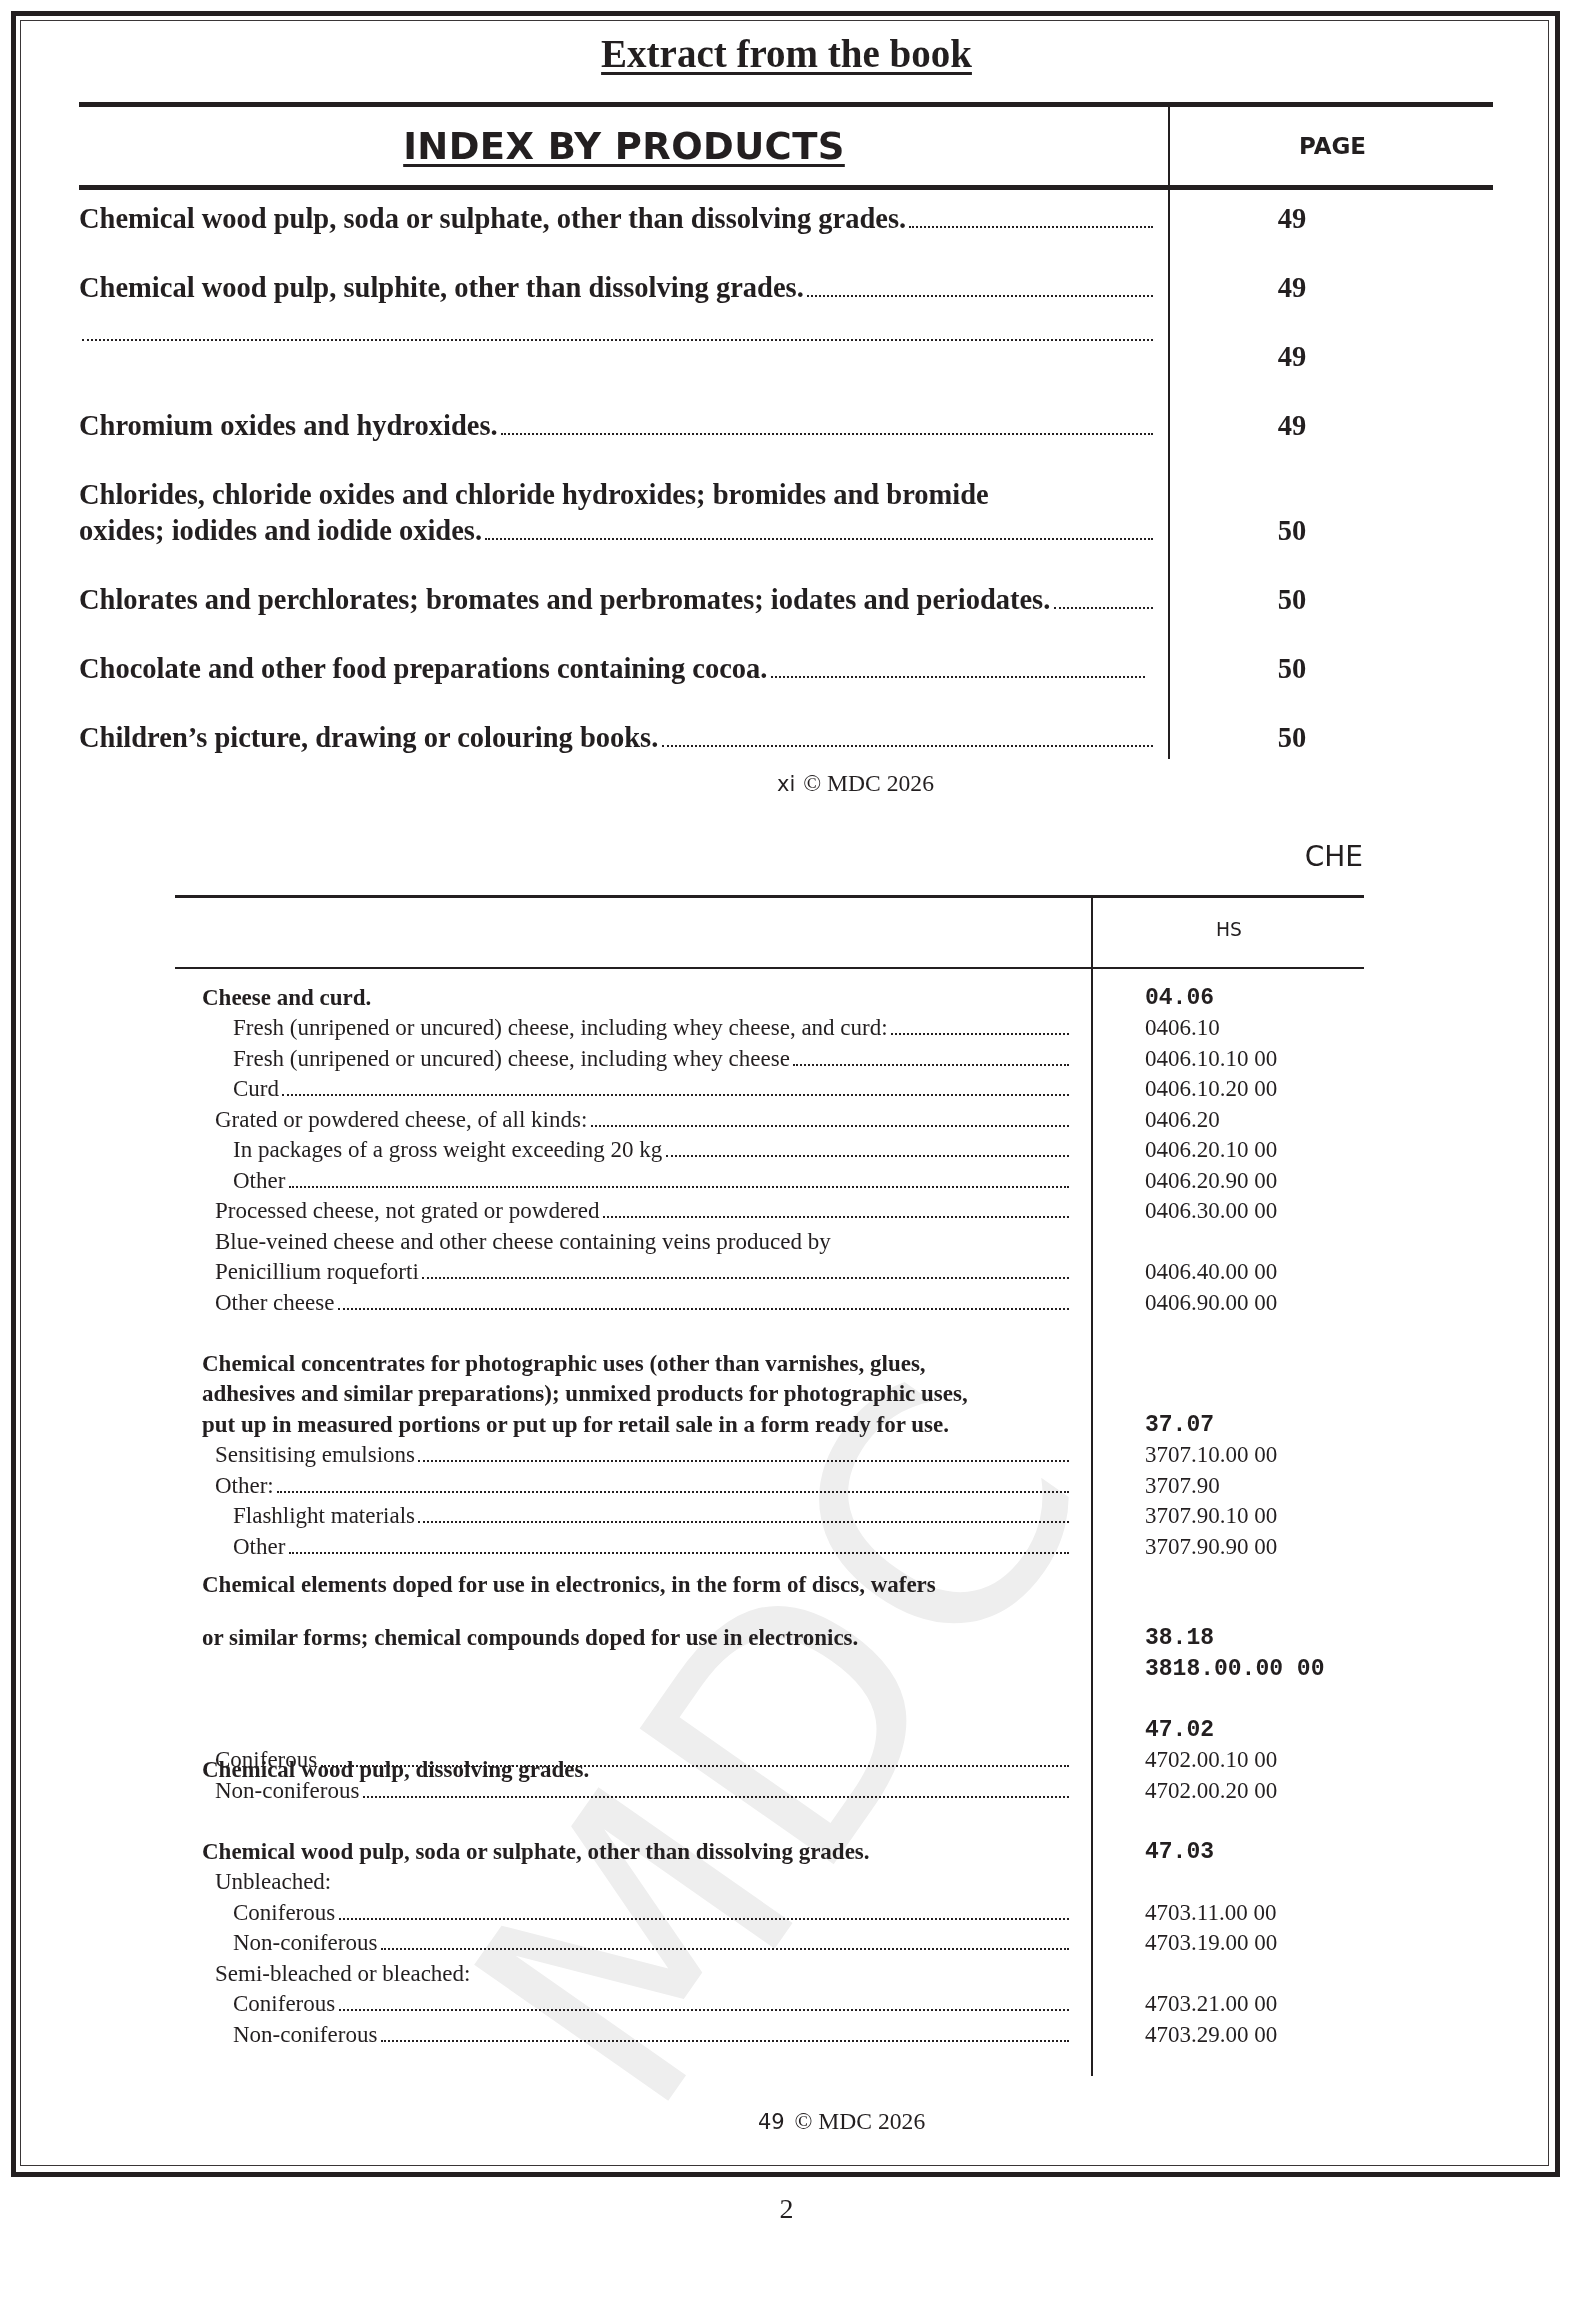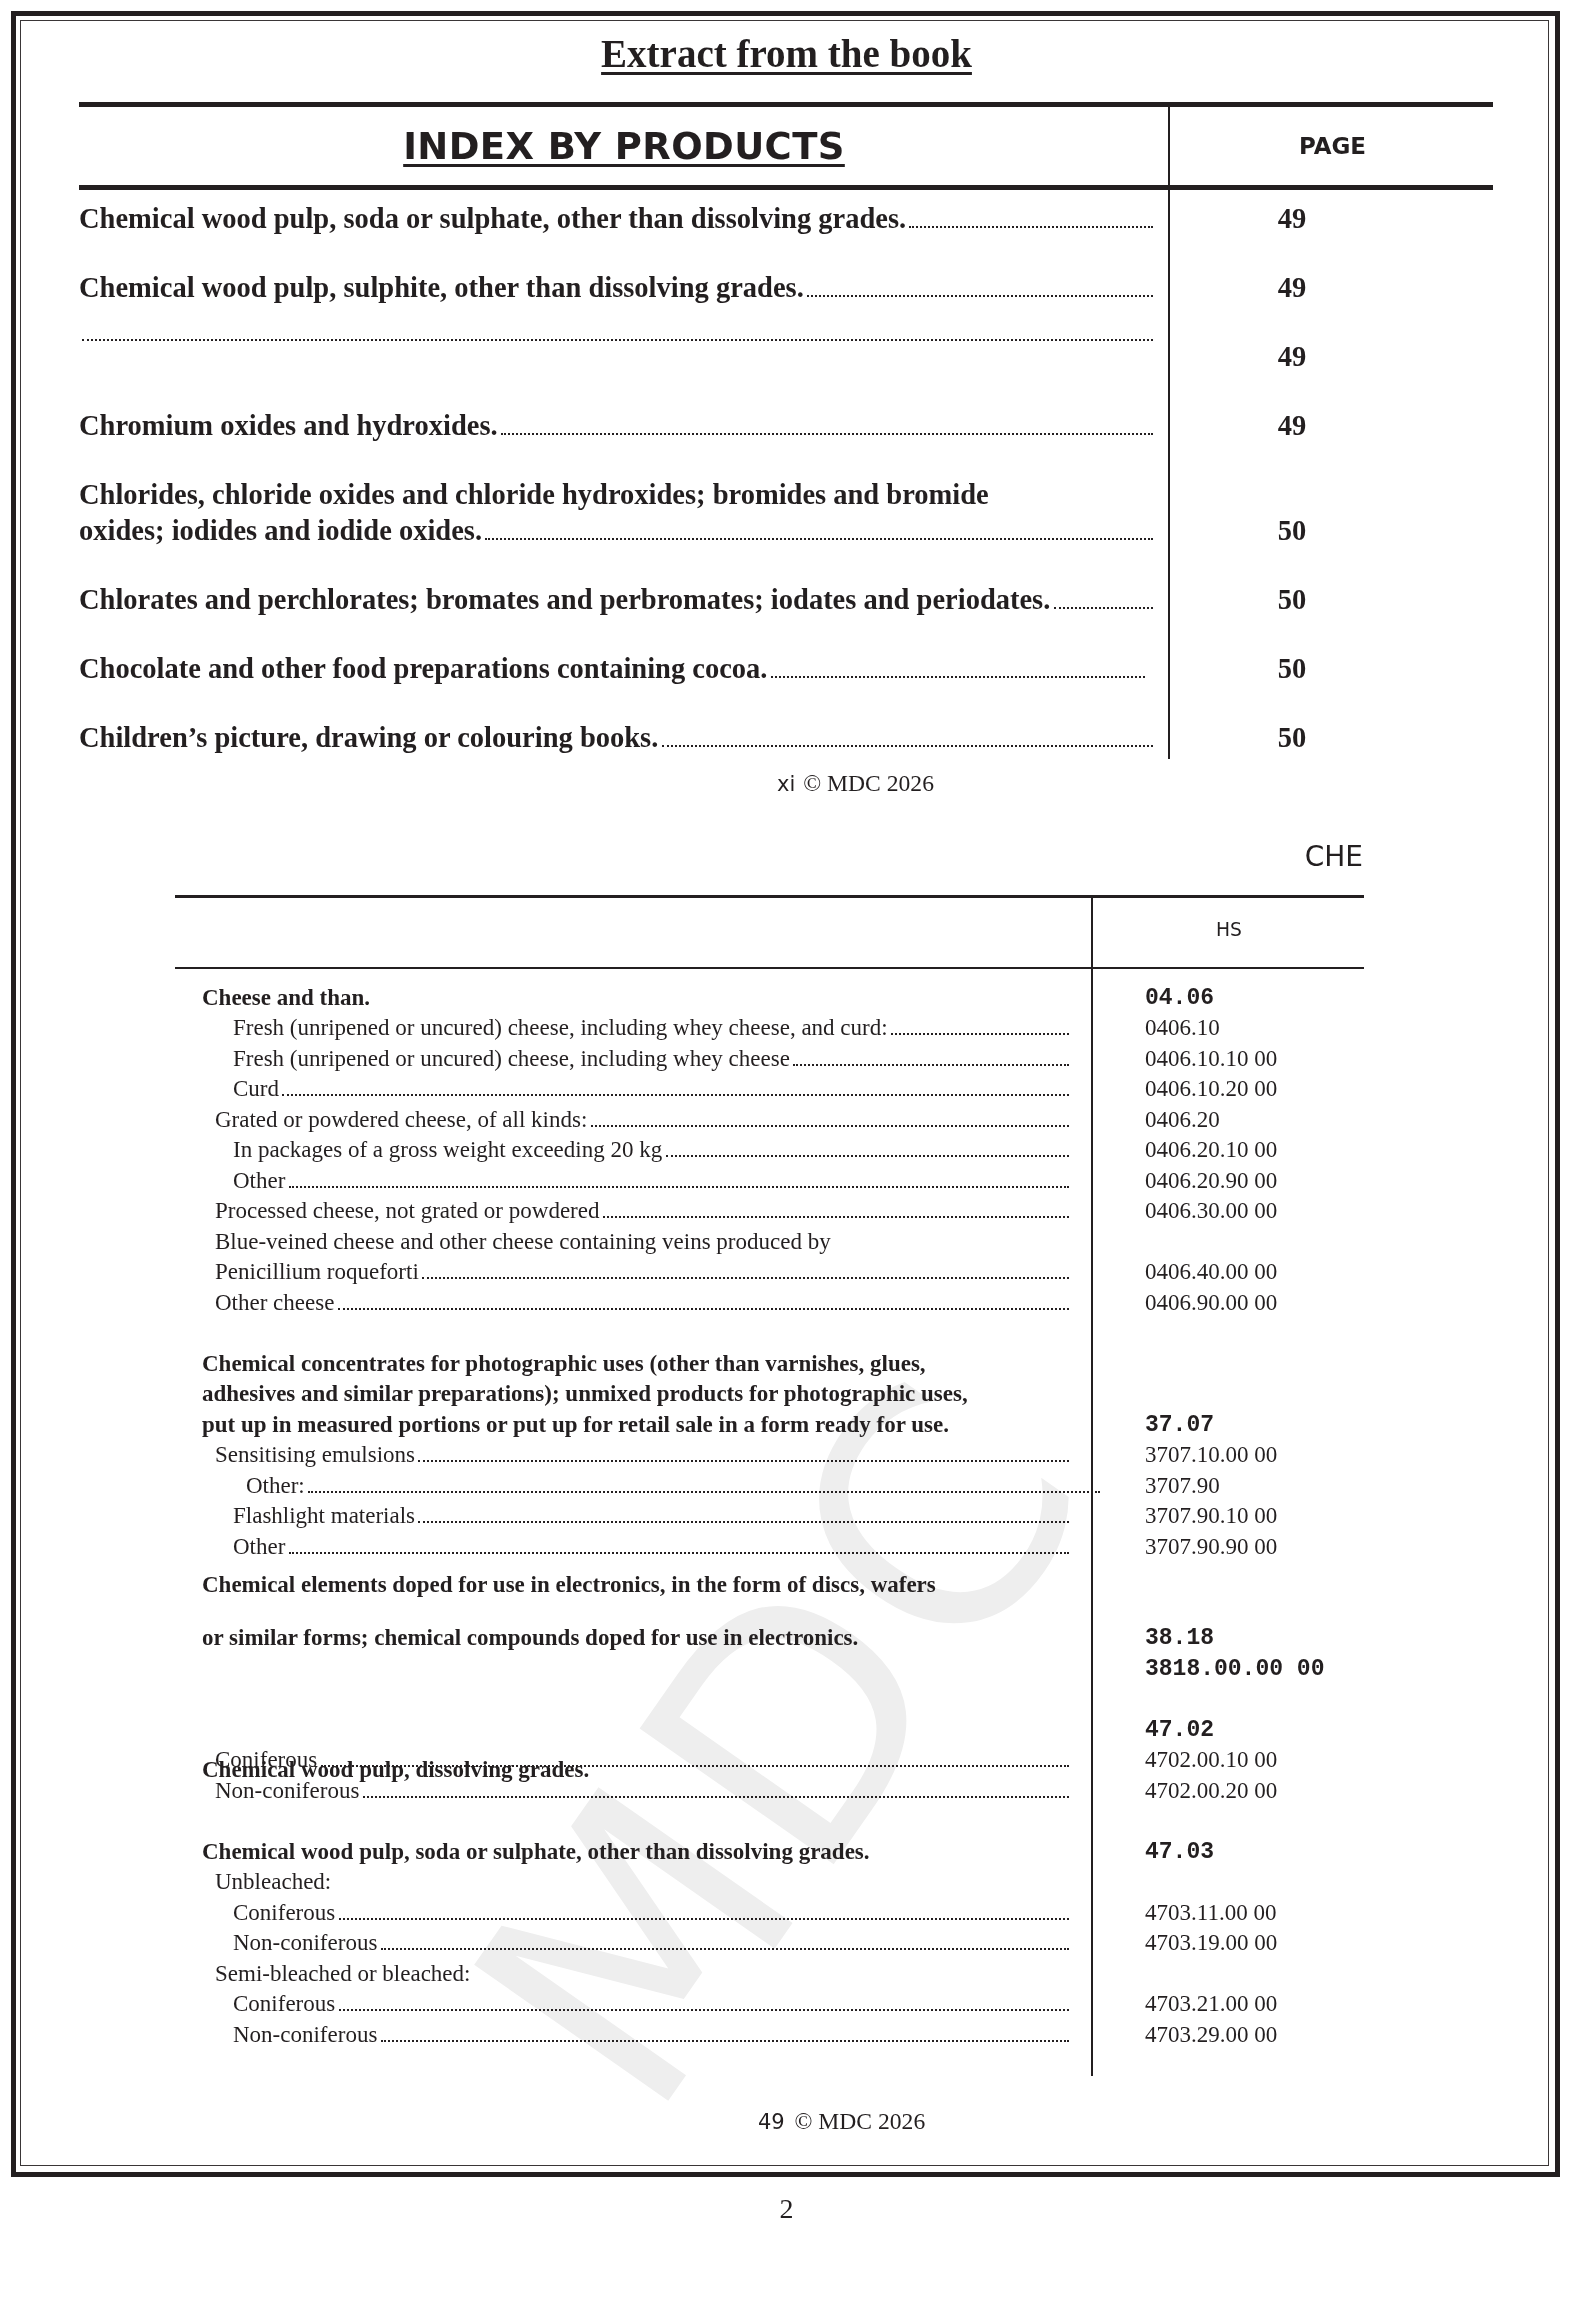--- a/index.html
+++ b/index.html
@@ -101,21 +101,21 @@
 <div class="abs watermark">
     <span>MDC</span>
   </div>
 
 <div class="abs che">CHE</div>
 <div class="abs rule" style="left:175px;top:895px;width:1189px;height:3.3px;"></div>
 <div class="abs rule" style="left:175px;top:967px;width:1189px;height:2.4px;"></div>
 <div class="abs vline" style="left:1091px;top:895px;height:1181px;"></div>
 <div class="abs hs-head">HS</div>
 
-<div class="abs hs-row b" style="top:983px;">Cheese and than.</div>
+<div class="abs hs-row b" style="top:983px;">Cheese and curd.</div>
 <div class="abs hs-code b" style="top:983px;">04.06</div>
 
 <div class="abs hs-row i2 leader" style="top:1013px;">
     <span>Fresh (unripened or uncured) cheese, including whey cheese, and curd:</span>
     <span class="fill"></span>
   </div>
 <div class="abs hs-code" style="top:1013px;">0406.10</div>
 
 <div class="abs hs-row i2 leader" style="top:1044px;">
     <span>Fresh (unripened or uncured) cheese, including whey cheese</span>
@@ -171,21 +171,21 @@
 <div class="abs hs-row b" style="top:1379px;">adhesives and similar preparations); unmixed products for photographic uses,</div>
 <div class="abs hs-row b" style="top:1410px;">put up in measured portions or put up for retail sale in a form ready for use.</div>
 <div class="abs hs-code b" style="top:1410px;">37.07</div>
 
 <div class="abs hs-row i1 leader" style="top:1440px;">
     <span>Sensitising emulsions</span>
     <span class="fill"></span>
   </div>
 <div class="abs hs-code" style="top:1440px;">3707.10.00 00</div>
 
-<div class="abs hs-row i1 leader" style="top:1471px;margin-left:31px;">
+<div class="abs hs-row i1 leader" style="top:1471px;">
     <span>Other:</span>
     <span class="fill"></span>
   </div>
 <div class="abs hs-code" style="top:1471px;">3707.90</div>
 
 <div class="abs hs-row i2 leader" style="top:1501px;">
     <span>Flashlight materials</span>
     <span class="fill"></span>
   </div>
 <div class="abs hs-code" style="top:1501px;">3707.90.10 00</div>

